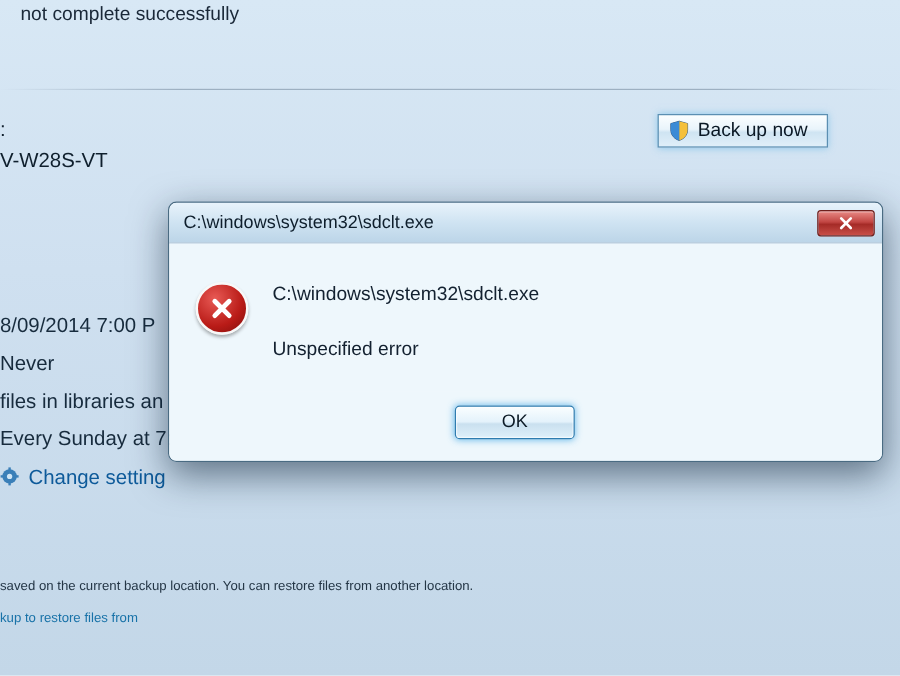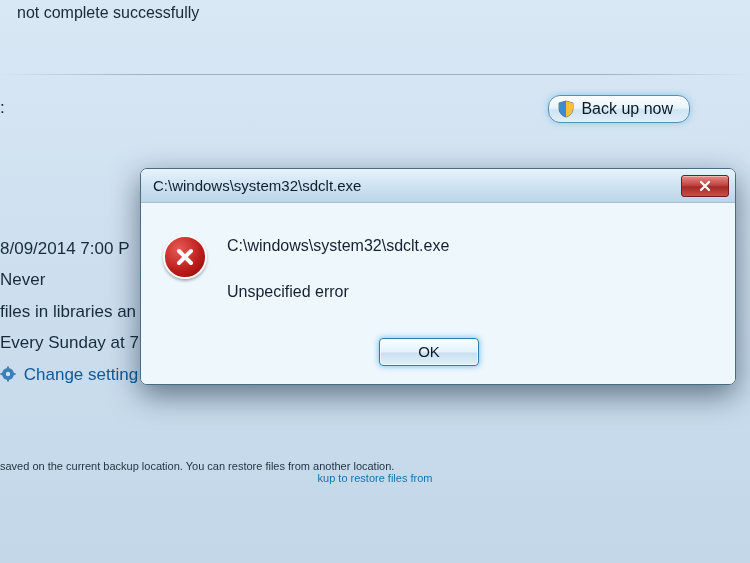--- a/index.html
+++ b/index.html
@@ -38,21 +38,21 @@
       font-size: 17px;
       color: #0f1f2d;
       line-height: 1.5;
     }
     .backup-btn {
       display: inline-flex;
       gap: 6px;
       padding: 4px 16px 4px 8px;
       background: linear-gradient(180deg, #fbfeff 0%, #e9f4fb 45%, #cfe4f2 55%, #e0eff9 100%);
       border: 1px solid #5b8fb2;
-      border-radius: 12px;
+      border-radius: 0;
       font-size: 16px;
       color: #0a1825;
       cursor: pointer;
       box-shadow: 0 0 6px rgba(90, 180, 230, 0.6);
     }
     .shield-icon {
       width: 18px;
       height: 18px;
       display: inline-block;
     }
@@ -163,20 +163,21 @@
 <body>
 
 <div class="bg">
   <div class="status-bar">not complete successfully</div>
 
   <div class="divider"></div>
 
   <div class="backup-row">
     <div class="left-info">
       <div>:</div>
+      <div>V-W28S-VT</div>
     </div>
     <button class="backup-btn">
       <span class="shield-icon">
         <svg viewBox="0 0 18 18" width="18" height="18">
           <path d="M9 1 L16 3 V8 C16 13 12.5 16 9 17 C5.5 16 2 13 2 8 V3 Z" fill="#2f6fb5" stroke="#123b64" stroke-width="0.6"></path>
           <path d="M9 1 L16 3 V8 C16 13 12.5 16 9 17 Z" fill="#f5c03a"></path>
           <path d="M9 1 L9 17 C5.5 16 2 13 2 8 V3 Z" fill="#3b8bd6"></path>
         </svg>
       </span>
       <span>Back up now</span>
@@ -200,21 +201,21 @@
               <rect x="12.5" y="7" width="3" height="2"></rect>
           </g>
         </svg>
       </span>
       <span class="link">Change setting</span>
     </div>
   </div>
 
   <div class="bottom-text">
     <div>saved on the current backup location. You can restore files from another location.</div>
-    <div class="link2" style="text-align:center;">kup to restore files from</div>
+    <div class="link2" style="margin-top:14px;">kup to restore files from</div>
   </div>
 </div>
 
 <div class="dialog">
   <div class="titlebar">
     <span class="title-text">C:\windows\system32\sdclt.exe</span>
     <div class="close-btn">
       <svg width="14" height="12" viewBox="0 0 14 12">
         <path d="M3 2 L11 10 M11 2 L3 10" stroke="#ffffff" stroke-width="2.2" stroke-linecap="round"></path>
       </svg>

